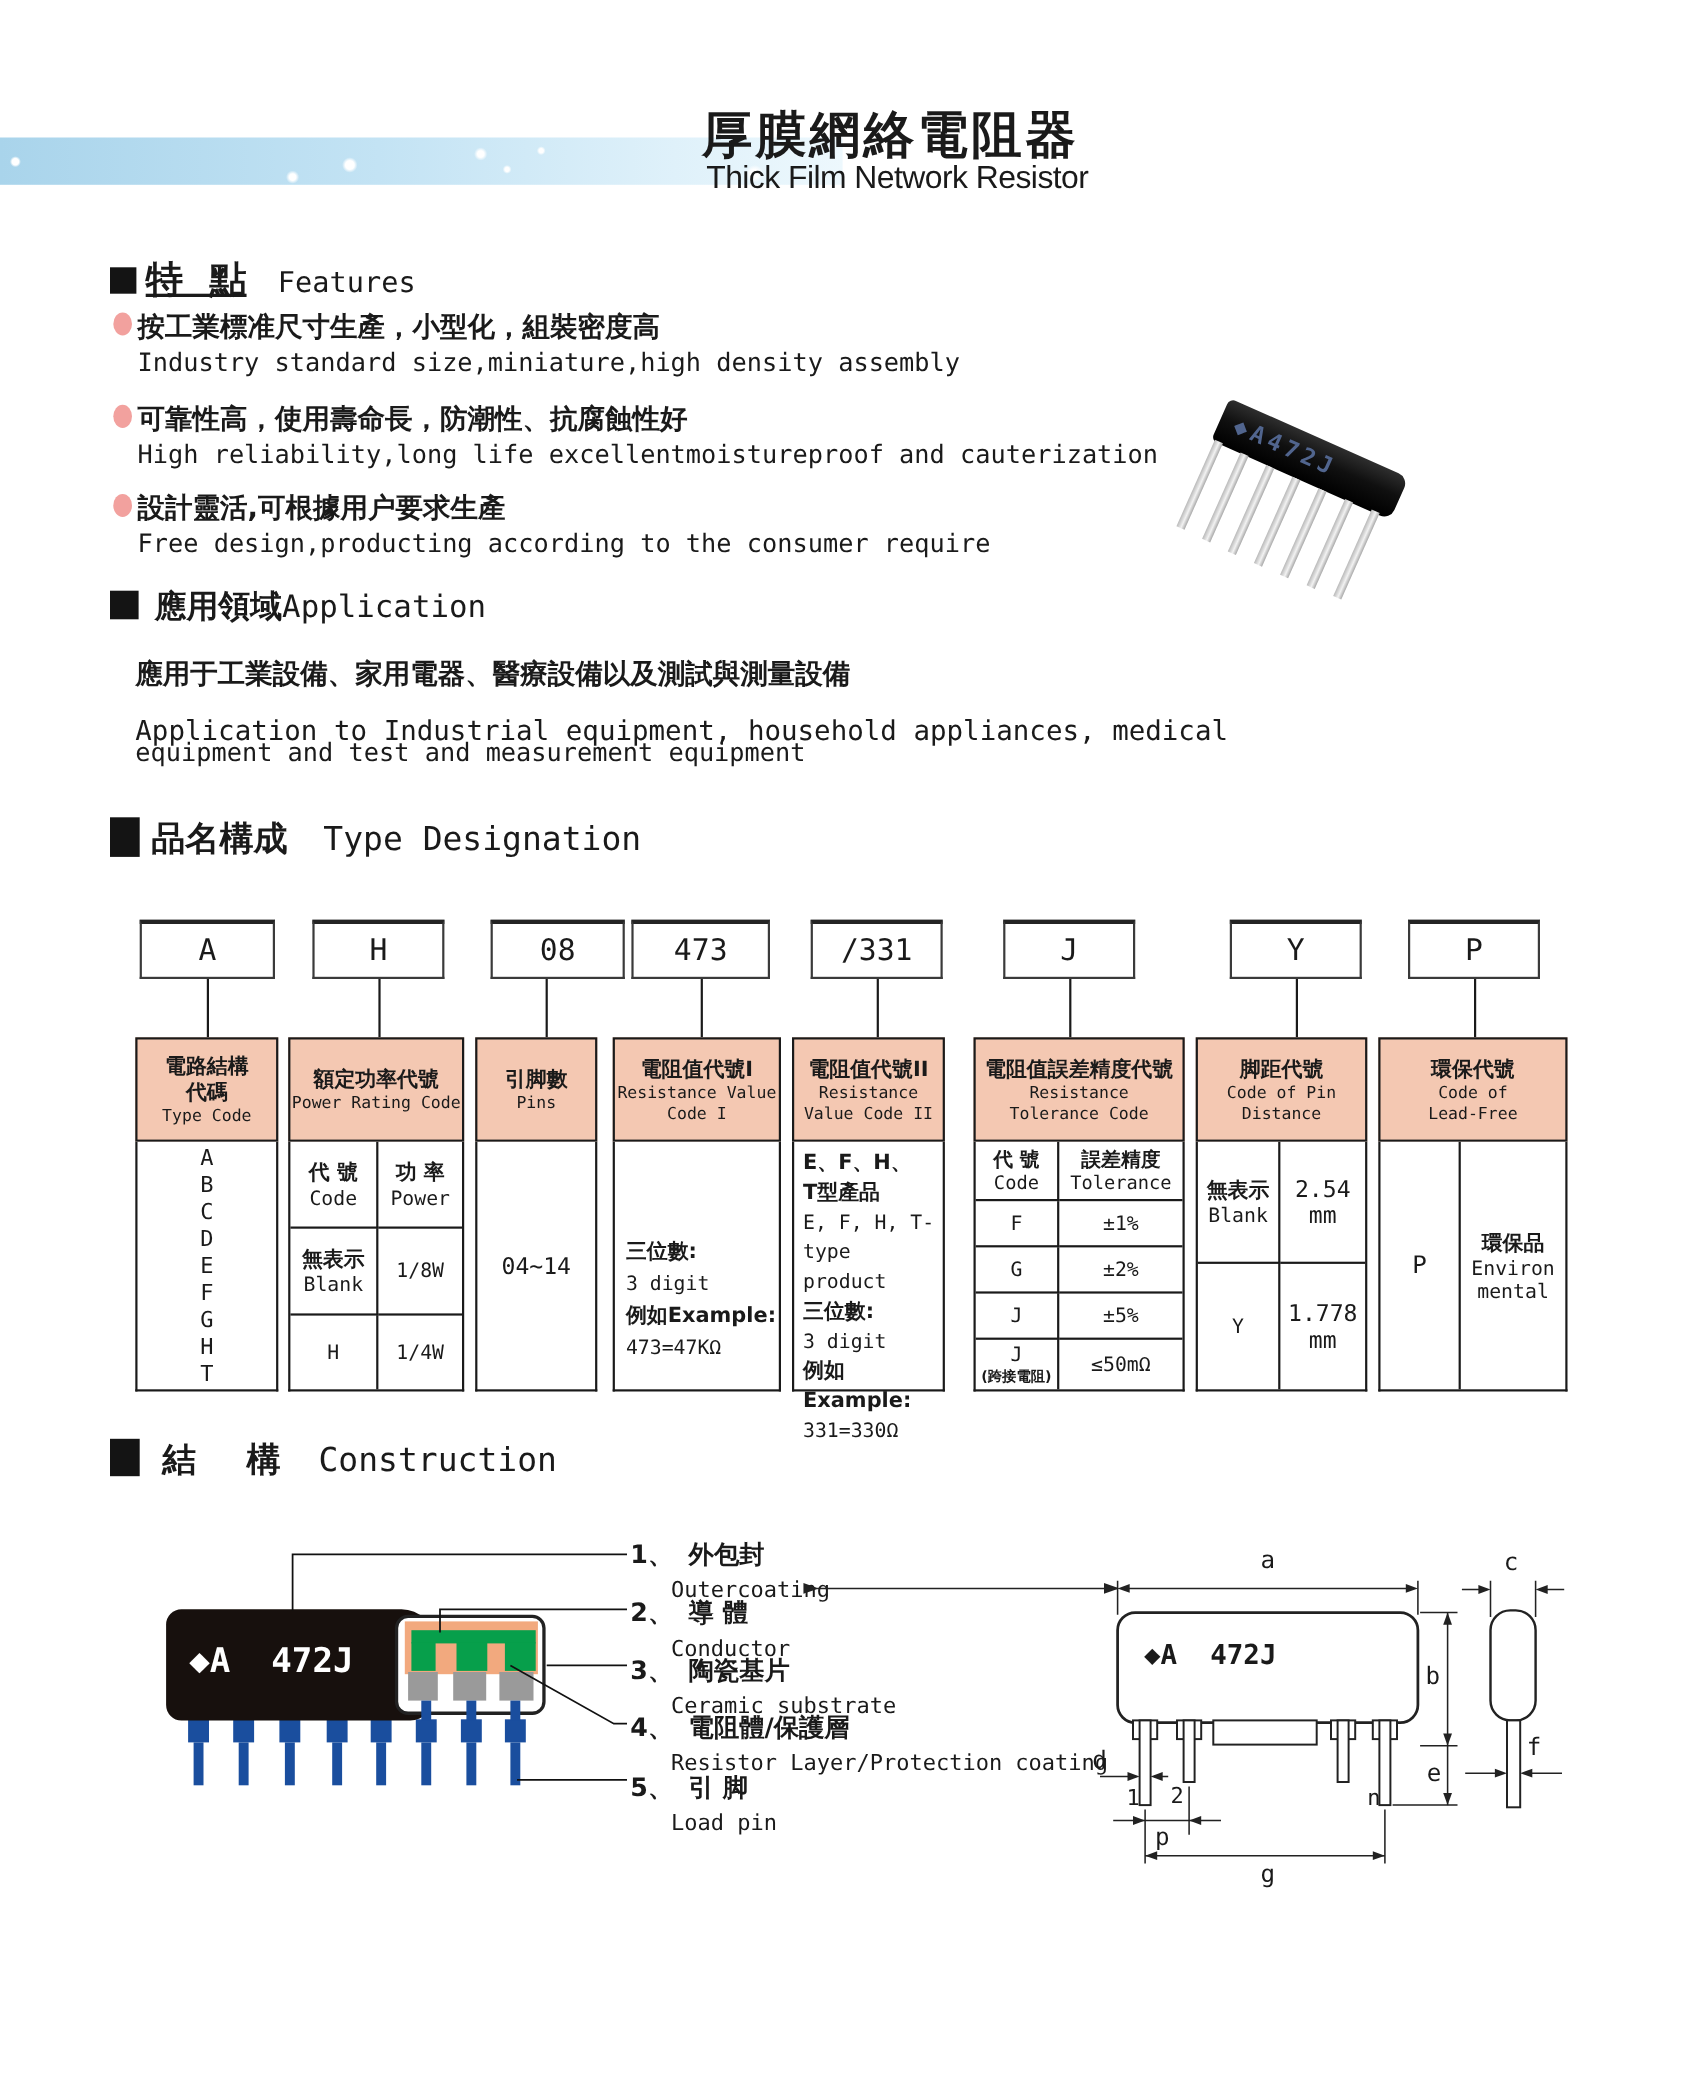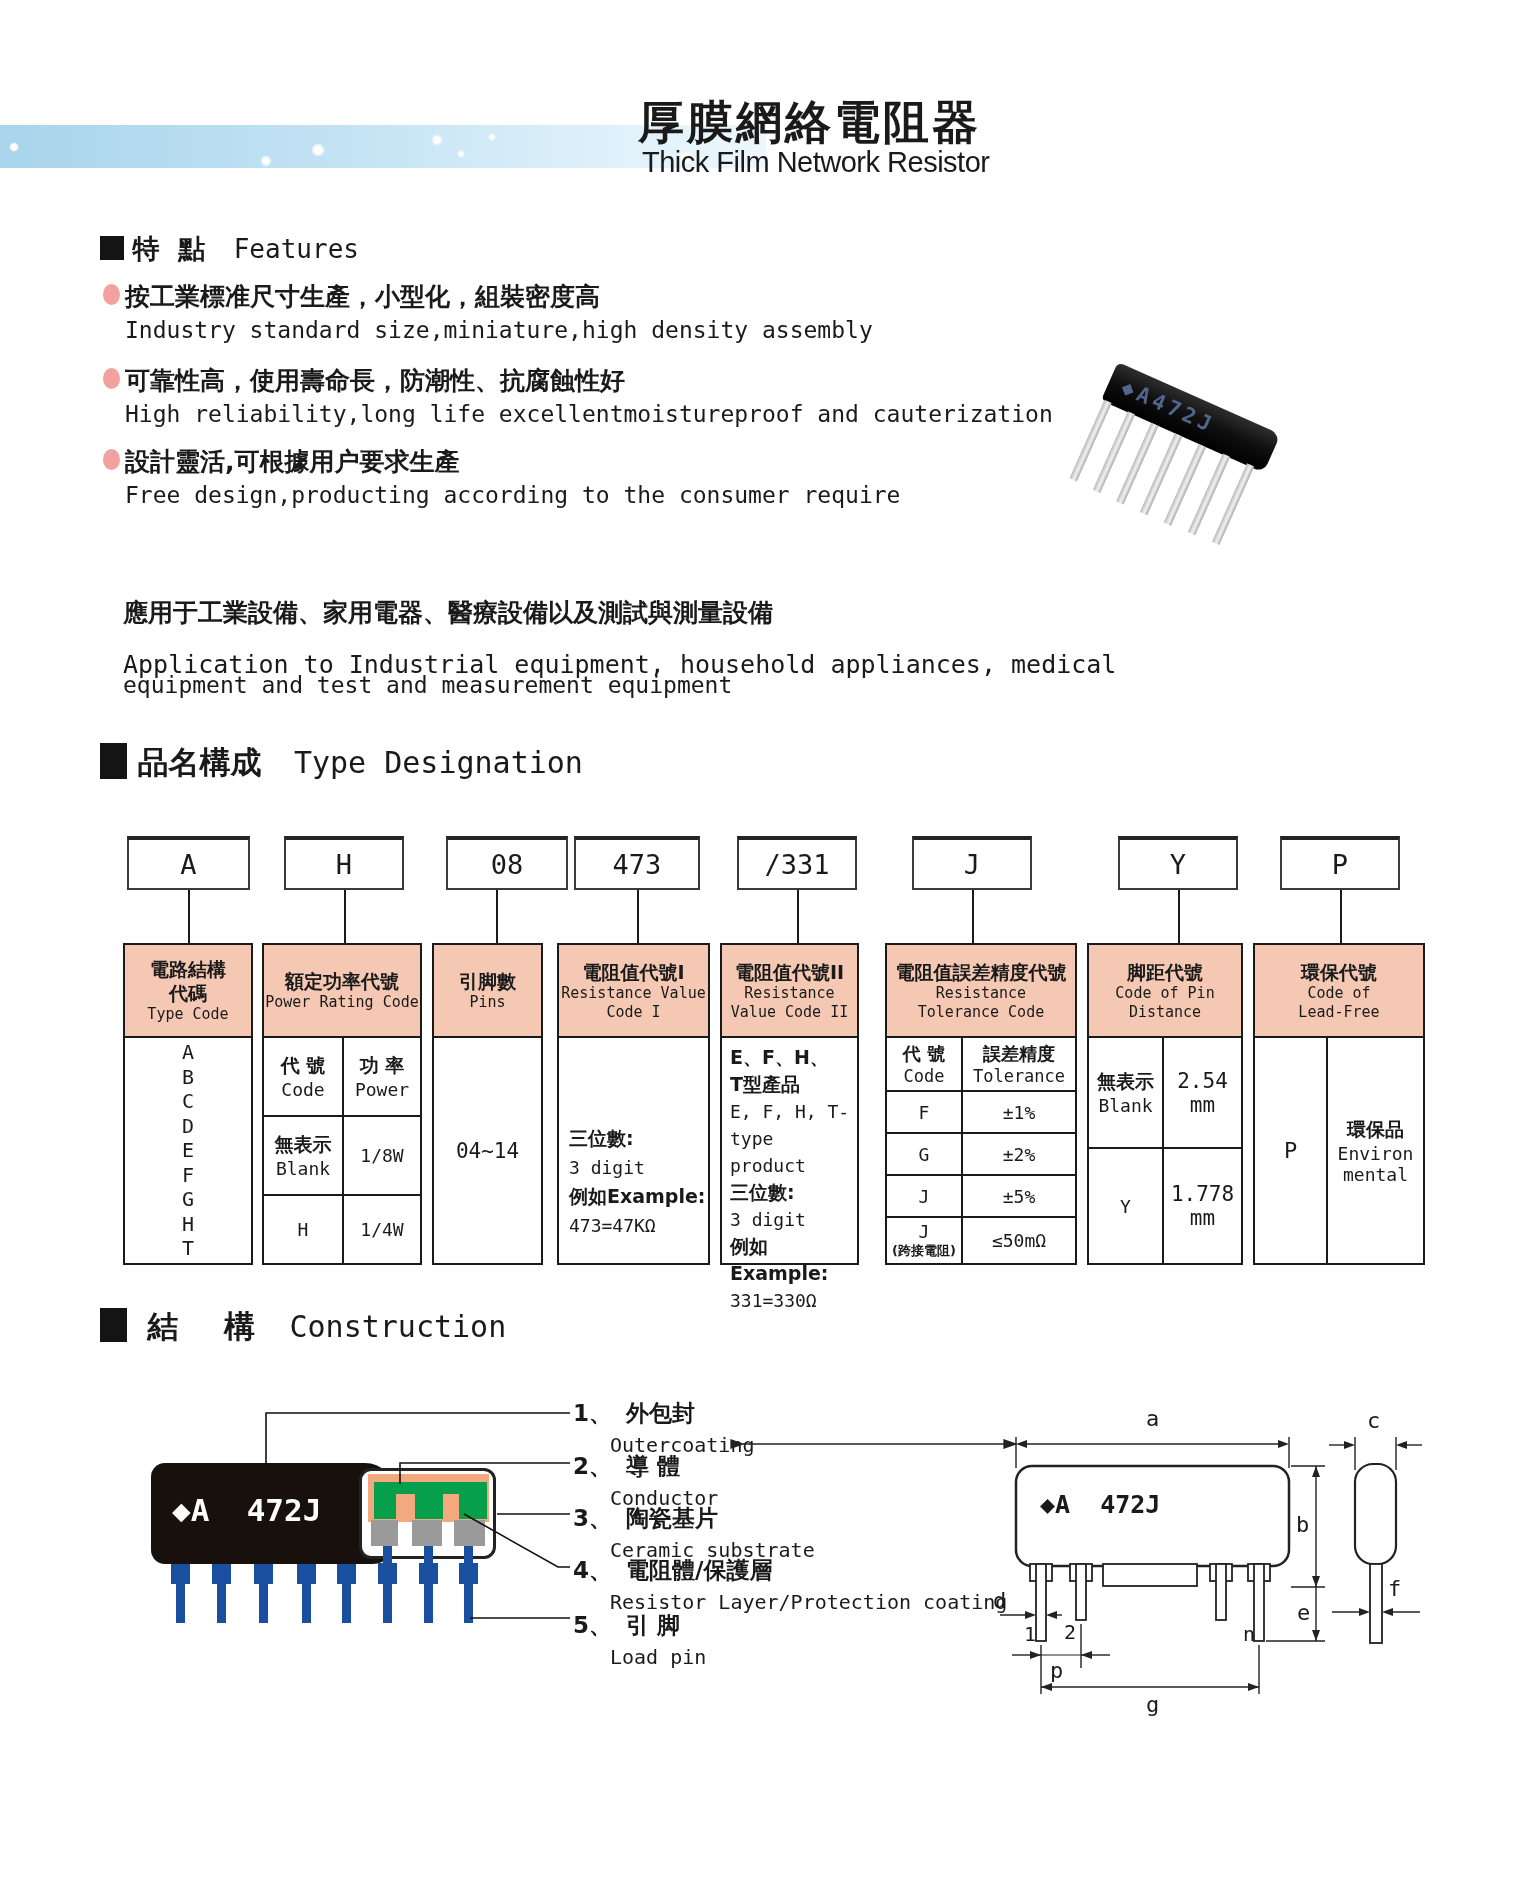--- a/index.html
+++ b/index.html
@@ -51,21 +51,21 @@
 <body>
 
 <div class="page">
 
   <div class="abs band"></div>
   <div class="abs zh pre" style="left:638px;top:92px;font-size:46px;letter-spacing:3px;">厚膜網絡電阻器</div>
   <div class="abs" style="left:642px;top:146px;font-size:29px;letter-spacing:-0.5px;">Thick Film Network Resistor</div>
 
   <div class="abs" style="left:100px;top:231px;">
     <span class="sq" style="width:24px;height:24px;vertical-align:-2px;"></span>
-    <span class="zh pre" style="font-size:27px;margin-left:4px;">特  點</span>
+    <span class="zh pre" style="font-size:34px;margin-left:4px;text-decoration:underline;">特  點</span>
     <span class="mono" style="font-size:26px;margin-left:24px;">Features</span>
   </div>
 
   <div class="abs bullet" style="left:103px;top:284px;"></div>
   <div class="abs zh" style="left:125px;top:280px;font-size:25px;">按工業標准尺寸生產，小型化，組裝密度高</div>
   <div class="abs mono" style="left:125px;top:317px;font-size:23px;">Industry standard size,miniature,high density assembly</div>
 
   <div class="abs bullet" style="left:103px;top:368px;"></div>
   <div class="abs zh" style="left:125px;top:364px;font-size:25px;">可靠性高，使用壽命長，防潮性、抗腐蝕性好</div>
   <div class="abs mono" style="left:125px;top:401px;font-size:23px;">High reliability,long life excellentmoistureproof and cauterization</div>
@@ -81,20 +81,24 @@
     </div>
     <div style="position:absolute;left:3px;top:40px;width:8px;height:86px;background:linear-gradient(90deg,#b9b9b9,#f2f2f2 55%,#a8a8a8);"></div>
     <div style="position:absolute;left:29px;top:41px;width:8px;height:86px;background:linear-gradient(90deg,#b9b9b9,#f2f2f2 55%,#a8a8a8);"></div>
     <div style="position:absolute;left:55px;top:42px;width:8px;height:86px;background:linear-gradient(90deg,#b9b9b9,#f2f2f2 55%,#a8a8a8);"></div>
     <div style="position:absolute;left:81px;top:42px;width:8px;height:86px;background:linear-gradient(90deg,#b9b9b9,#f2f2f2 55%,#a8a8a8);"></div>
     <div style="position:absolute;left:107px;top:42px;width:8px;height:86px;background:linear-gradient(90deg,#b9b9b9,#f2f2f2 55%,#a8a8a8);"></div>
     <div style="position:absolute;left:133px;top:41px;width:8px;height:86px;background:linear-gradient(90deg,#b9b9b9,#f2f2f2 55%,#a8a8a8);"></div>
     <div style="position:absolute;left:159px;top:40px;width:8px;height:86px;background:linear-gradient(90deg,#b9b9b9,#f2f2f2 55%,#a8a8a8);"></div>
   </div>
 
+  <div class="abs" style="left:100px;top:532px;">
+    <span class="sq" style="width:26px;height:26px;vertical-align:-2px;"></span>
+    <span class="zh" style="font-size:29px;margin-left:10px;">應用領域</span><span class="mono" style="font-size:28px;">Application</span>
+  </div>
   <div class="abs zh" style="left:123px;top:596px;font-size:25px;">應用于工業設備、家用電器、醫療設備以及測試與測量設備</div>
   <div class="abs mono" style="left:123px;top:650px;font-size:25px;">Application to Industrial equipment, household appliances, medical</div>
   <div class="abs mono" style="left:123px;top:672px;font-size:23px;">equipment and test and measurement equipment</div>
 
   <div class="abs" style="left:100px;top:742px;">
     <span class="sq" style="width:27px;height:36px;vertical-align:-6px;"></span>
     <span class="zh" style="font-size:31px;margin-left:6px;">品名構成</span>
     <span class="mono" style="font-size:30px;margin-left:28px;">Type Designation</span>
   </div>
 

